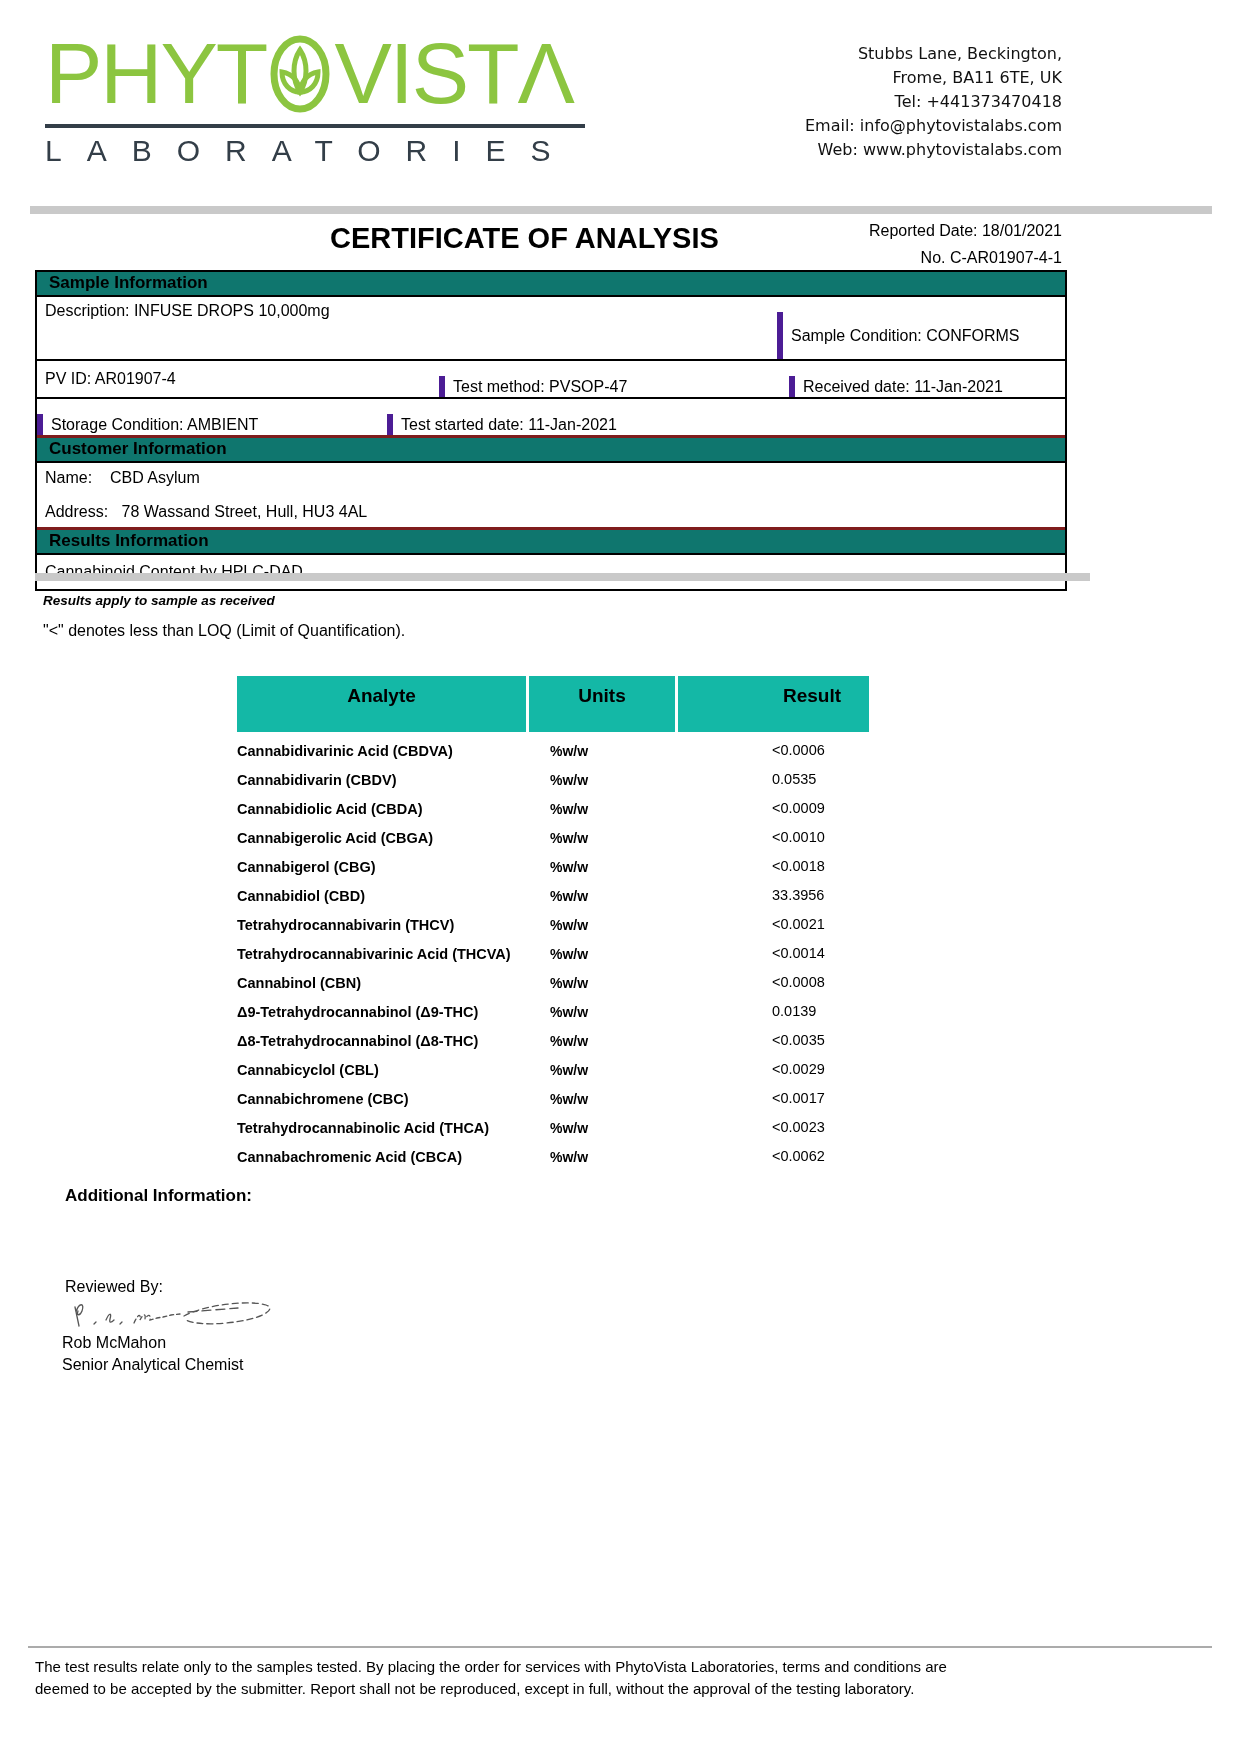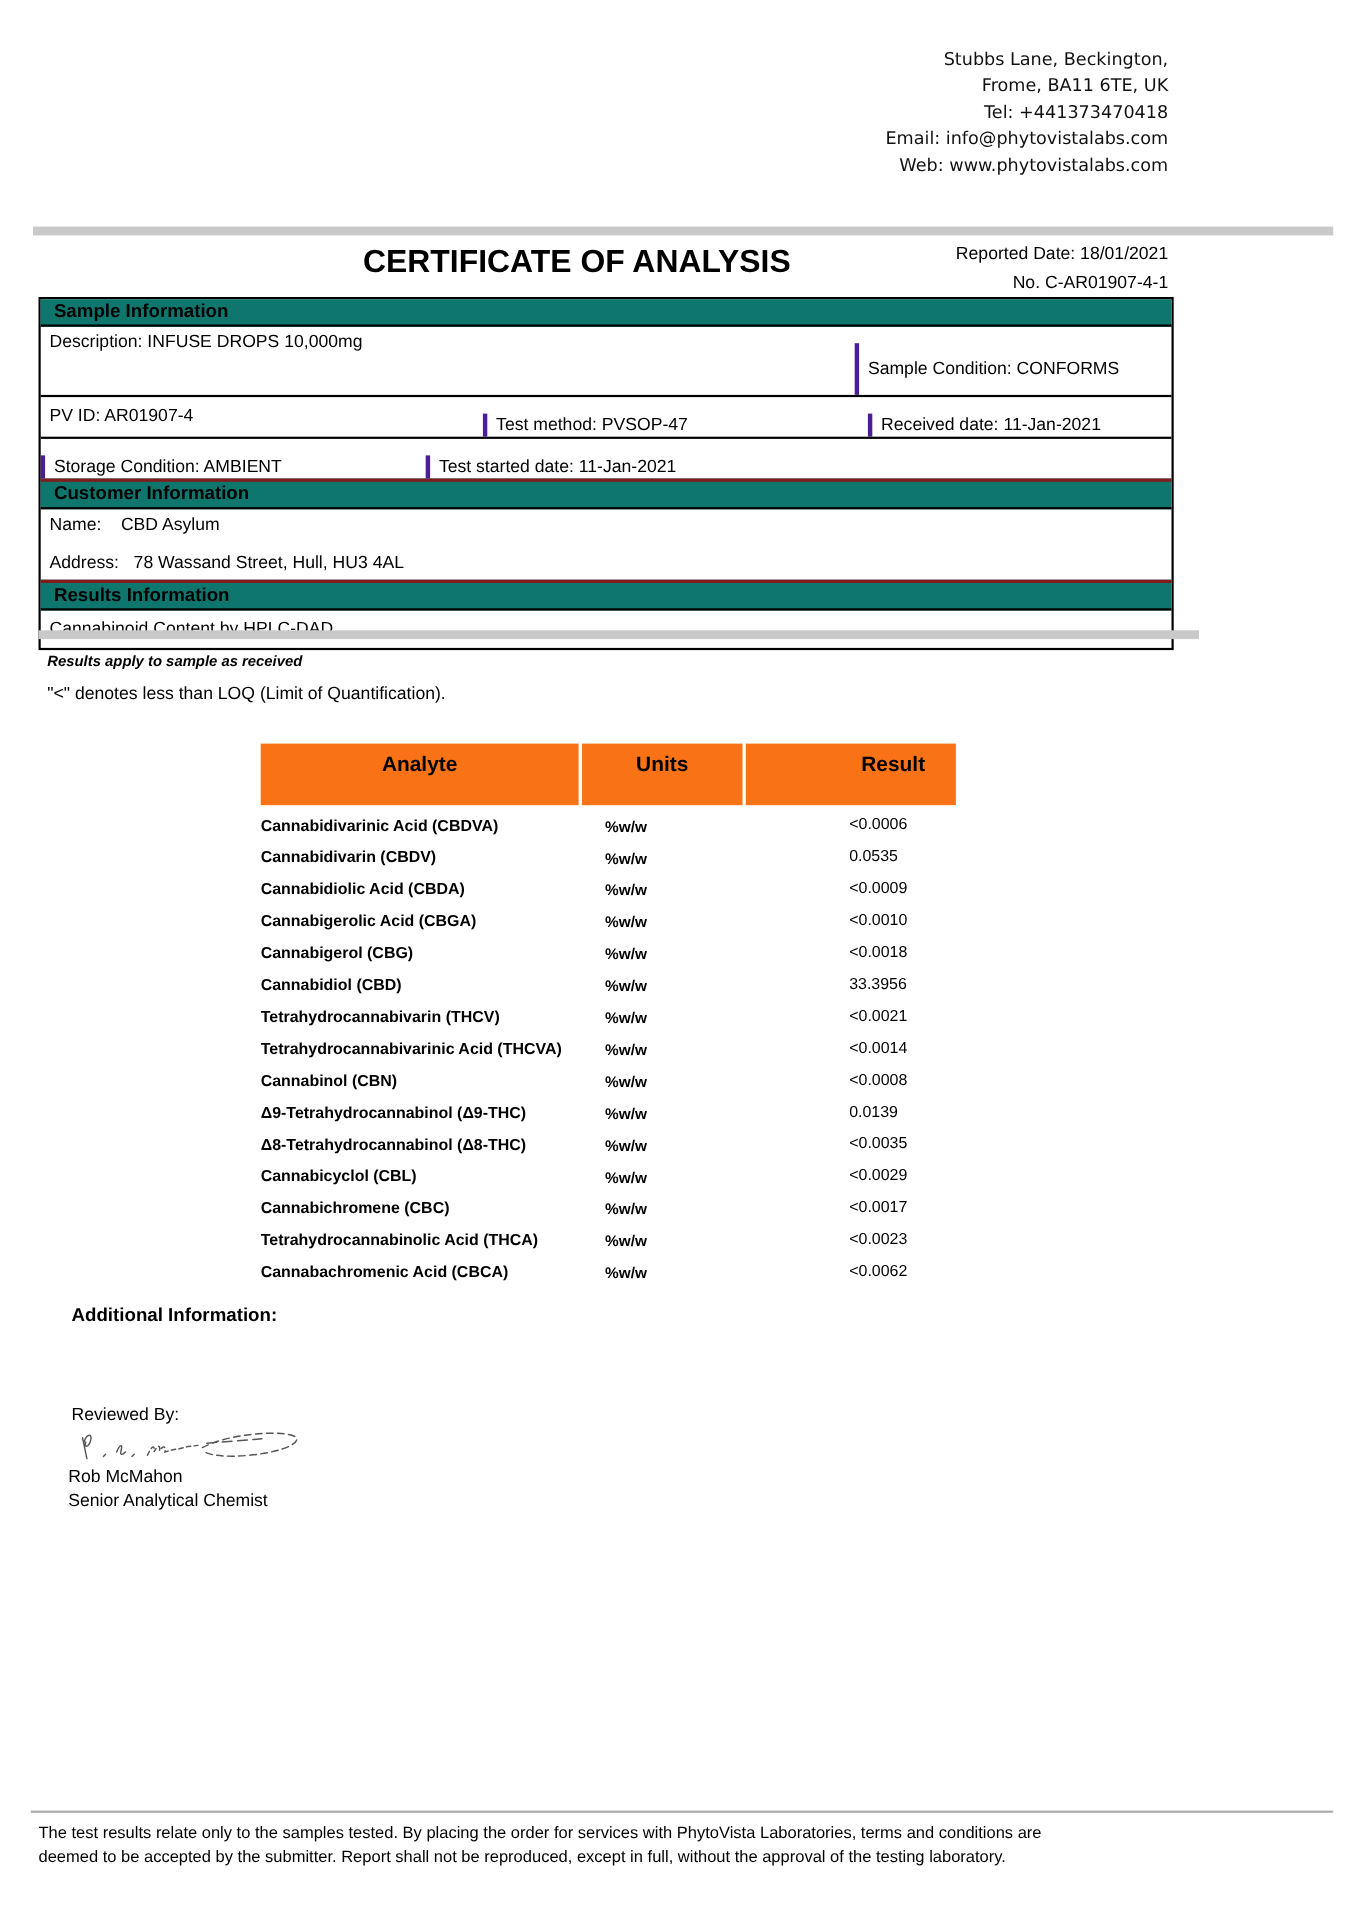--- a/index.html
+++ b/index.html
@@ -25,42 +25,42 @@
   .coa-title{position:absolute;left:330px;top:222px;font-size:29px;font-weight:bold;letter-spacing:0px;}
 
   
   .infobox{position:absolute;left:35px;top:270px;width:1028px;border:2px solid #000;box-sizing:content-box;}
   .greenbar{background:#0f766e;font-weight:bold;font-size:17px;padding:1px 0 2px 12px;
             border-bottom:2px solid #000;}
   .greenbar.sep{border-top:3px solid #7f1d1d;}
   .ib-row{display:flex;}
   .ib-row.bordered{border-top:2px solid #000;}
   .cell{box-sizing:border-box;font-size:16px;padding:5px 8px;}
-  .cell.vline{border-left:4px solid #4c1d95;margin-top:15px;}
+  .cell.vline{border-left:6px solid #4c1d95;margin-top:15px;}
   .desc-row{height:62px;}
   .desc-cell{width:740px;}
   .cond-cell{width:284px;display:flex;align-items:center;}
   .triple{height:36px;}
   .triple .c1{width:402px;display:flex;align-items:center;}
   .triple .c2{width:350px;display:flex;align-items:center;}
   .triple .c3{flex:1;display:flex;align-items:center;}
   .cust-body{position:relative;height:64px;}
   .cust-name{position:absolute;left:8px;top:6px;font-size:16px;white-space:pre;}
   .cust-addr{position:absolute;left:8px;bottom:6px;font-size:16px;white-space:pre;}
   .method-body{height:34px;display:flex;align-items:center;padding-left:8px;font-size:16px;}
 
   .mid-bar{position:absolute;left:35px;top:573px;width:1055px;height:8px;background:#C9C9C9;}
 
   .note1{position:absolute;left:43px;top:593px;font-size:13.5px;font-weight:bold;font-style:italic;}
   .note2{position:absolute;left:43px;top:622px;font-size:16px;}
 
   
   .rtable{position:absolute;left:237px;top:676px;width:632px;}
   .rt-head{display:flex;gap:3px;height:56px;}
-  .rt-hcell{background:#f97316;box-sizing:border-box;font-weight:bold;font-size:19px;padding-top:9px;}
+  .rt-hcell{background:#14b8a6;box-sizing:border-box;font-weight:bold;font-size:19px;padding-top:9px;}
   .rt-h1{width:289px;text-align:center;}
   .rt-h2{width:146px;text-align:center;}
   .rt-h3{flex:1;text-align:right;padding-right:28px;}
   .rt-body{padding-top:9px;}
   .trow{position:relative;height:29px;}
   .trow .a{position:absolute;left:0;top:2px;font-weight:bold;font-size:14.5px;white-space:nowrap;}
   .trow .u{position:absolute;left:313px;top:2px;font-weight:bold;font-size:14px;}
   .trow .r{position:absolute;left:535px;top:1px;font-size:14.5px;}
 
   
@@ -71,20 +71,34 @@
   .rev-title{position:absolute;left:62px;top:1356px;font-size:16px;}
 
   .foot-line{position:absolute;left:28px;top:1646px;width:1184px;height:2px;background:#ABABAB;}
   .footer{position:absolute;left:35px;top:1656px;width:1160px;font-size:15px;line-height:22px;}
 </style>
 </head>
 <body>
 
 <div id="page">
 
+  <div class="logo">
+    <div class="logo-word">
+      <span>PHYT</span>
+      <svg class="leaf-svg" viewBox="0 0 62 80">
+        <ellipse cx="31" cy="40" rx="26" ry="35" fill="none" stroke="#8CC540" stroke-width="7"></ellipse>
+        <path d="M31,16 C39,28 39,46 31,58 C23,46 23,28 31,16 Z" fill="none" stroke="#8CC540" stroke-width="5"></path>
+        <path d="M13,38 C24,40 30,48 31,58 C21,58 13,50 13,38 Z" fill="none" stroke="#8CC540" stroke-width="5"></path>
+        <path d="M49,38 C38,40 32,48 31,58 C41,58 49,50 49,38 Z" fill="none" stroke="#8CC540" stroke-width="5"></path>
+      </svg>
+      <span>VISTΛ</span>
+    </div>
+    <div class="logo-divider"></div>
+    <div class="logo-sub">LABORATORIES</div>
+  </div>
 
   <div class="contact">
     <div>Stubbs Lane, Beckington,</div>
     <div>Frome, BA11 6TE, UK</div>
     <div>Tel: +441373470418</div>
     <div>Email: info@phytovistalabs.com</div>
     <div>Web: www.phytovistalabs.com</div>
   </div>
 
   <div class="top-bar"></div>

